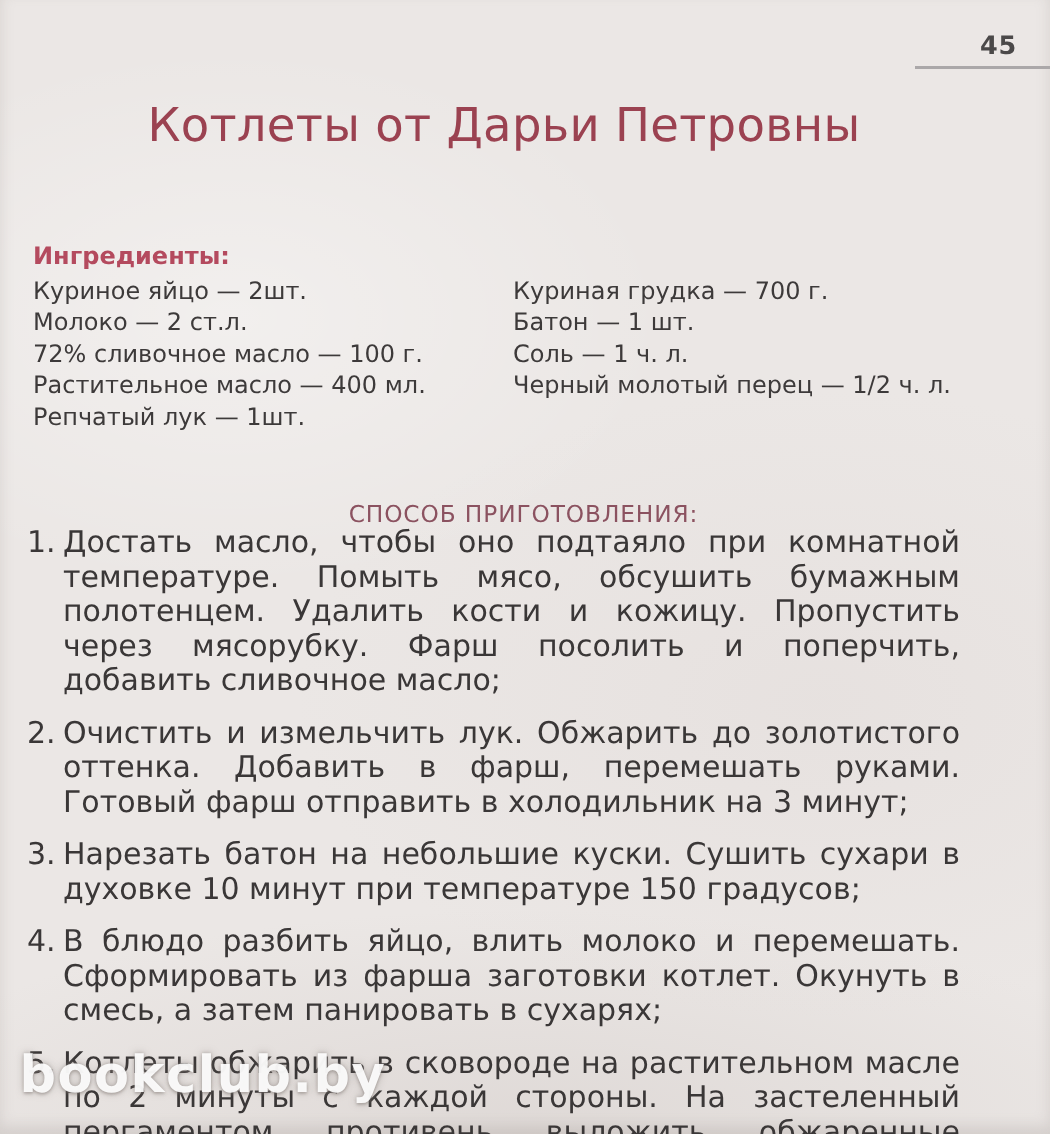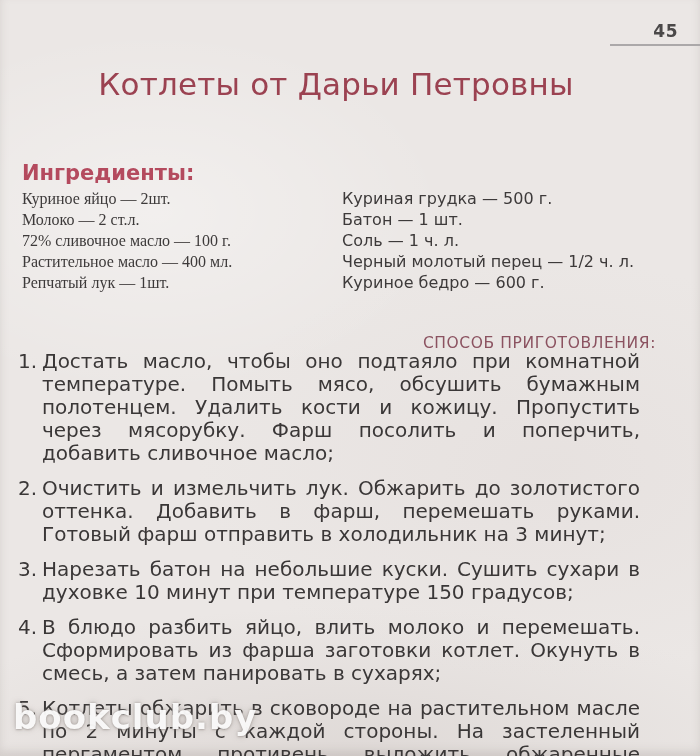--- a/index.html
+++ b/index.html
@@ -63,47 +63,47 @@
     color: #8d5162;
     text-align: justify;
   }
   .ingredients {
     position: absolute;
     top: 161px;
     left: 22px;
     width: 650px;
   }
   .ing-heading {
-    font-size: 21px;
+    font-size: 16px;
     font-weight: bold;
     color: #b44a5e;
     margin: 0 0 3px 0;
   }
   .ing-cols {
     display: flex;
   }
   .ing-col {
     list-style: none;
     margin: 0;
     padding: 0;
   }
-  .ing-col.left  { width: 320px; font-family: Liberation Serif, serif; }
+  .ing-col.left  { width: 320px; }
   .ing-col.right { flex: 1; }
   .ing-col li {
     font-size: 16px;
     line-height: 21px;
     color: #3d3a3a;
     white-space: nowrap;
   }
   .method-heading {
     position: absolute;
     top: 318px;
-    left: 8px;
+    left: 25px;
     width: 648px;
-    text-align: right;
+    text-align: center;
     font-size: 15.5px;
     color: #8b5260;
     letter-spacing: 0.6px;
   }
   .steps {
     position: absolute;
     top: 350px;
     left: 18px;
     width: 622px;
     margin: 0;
@@ -156,25 +156,24 @@
     <p class="ing-heading">Ингредиенты:</p>
     <div class="ing-cols">
       <ul class="ing-col left">
         <li>Куриное яйцо — 2шт.</li>
         <li>Молоко — 2 ст.л.</li>
         <li>72% сливочное масло — 100 г.</li>
         <li>Растительное масло — 400 мл.</li>
         <li>Репчатый лук — 1шт.</li>
       </ul>
       <ul class="ing-col right">
-        <li>Куриная грудка — 500 г.</li>
+        <li>Куриная грудка — 700 г.</li>
         <li>Батон — 1 шт.</li>
         <li>Соль — 1 ч. л.</li>
         <li>Черный молотый перец — 1/2 ч. л.</li>
-        <li>Куриное бедро — 600 г.</li>
       </ul>
     </div>
   </div>
 
   <p class="method-heading">СПОСОБ ПРИГОТОВЛЕНИЯ:</p>
 
   <ol class="steps">
     <li>Достать масло, чтобы оно подтаяло при комнатной температуре. Помыть мясо, обсушить бумажным полотенцем. Удалить кости и кожицу. Пропустить через мясорубку. Фарш посолить и поперчить, добавить сливочное масло;</li>
     <li>Очистить и измельчить лук. Обжарить до золотистого оттенка. Добавить в фарш, перемешать руками. Готовый фарш отправить в холодильник на 3 минут;</li>
     <li>Нарезать батон на небольшие куски. Сушить сухари в духовке 10 минут при температуре 150 градусов;</li>

